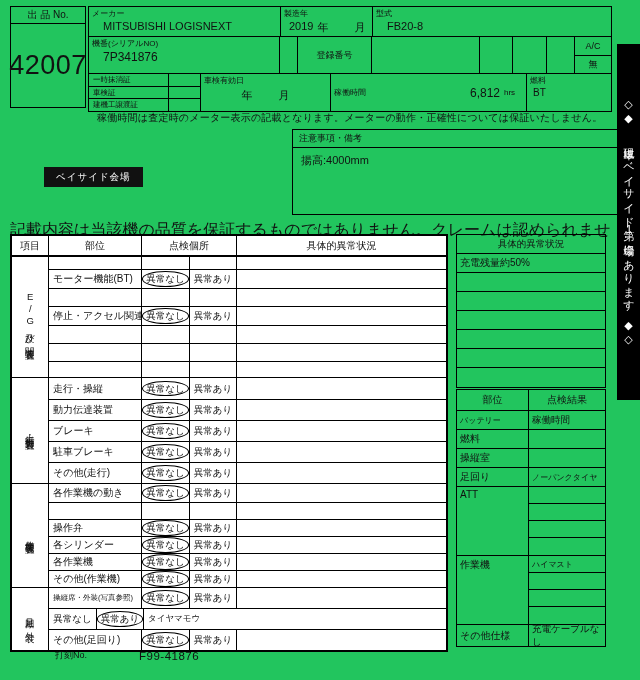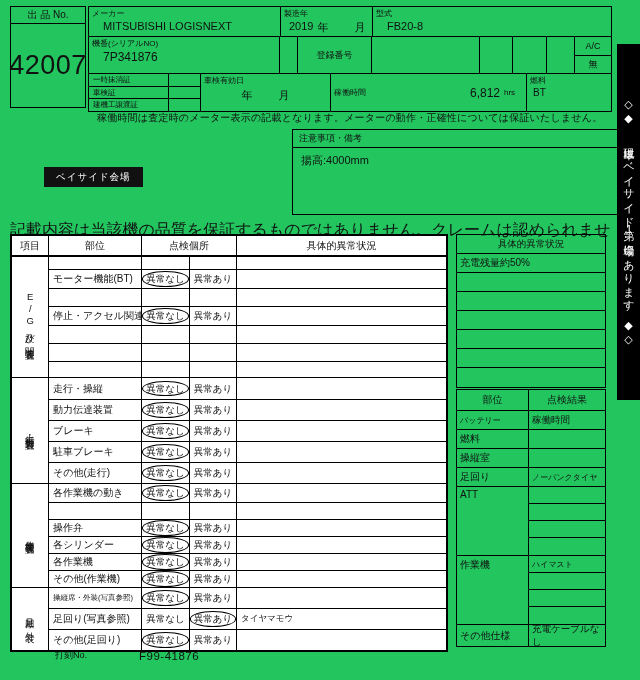--- a/index.html
+++ b/index.html
@@ -426,21 +426,20 @@
           <div class="c-part sm">操縦席・外装(写真参照)</div>
           <div class="c-chk">
               <span class="pill ok-pill">異常なし</span>
             </div>
           <div class="c-chk c2">
               <span class="pill ng-pill">異常あり</span>
             </div>
           <div class="c-note"></div>
         </div>
         <div class="irow h21 st-ng">
-          <div class="c-part">足回り(写真参照)</div>
           <div class="c-chk">
               <span class="pill ok-pill">異常なし</span>
             </div>
           <div class="c-chk c2">
               <span class="pill ng-pill">異常あり</span>
             </div>
           <div class="c-note">タイヤマモウ</div>
         </div>
         <div class="irow h21 st-ok">
           <div class="c-part">その他(足回り)</div>

